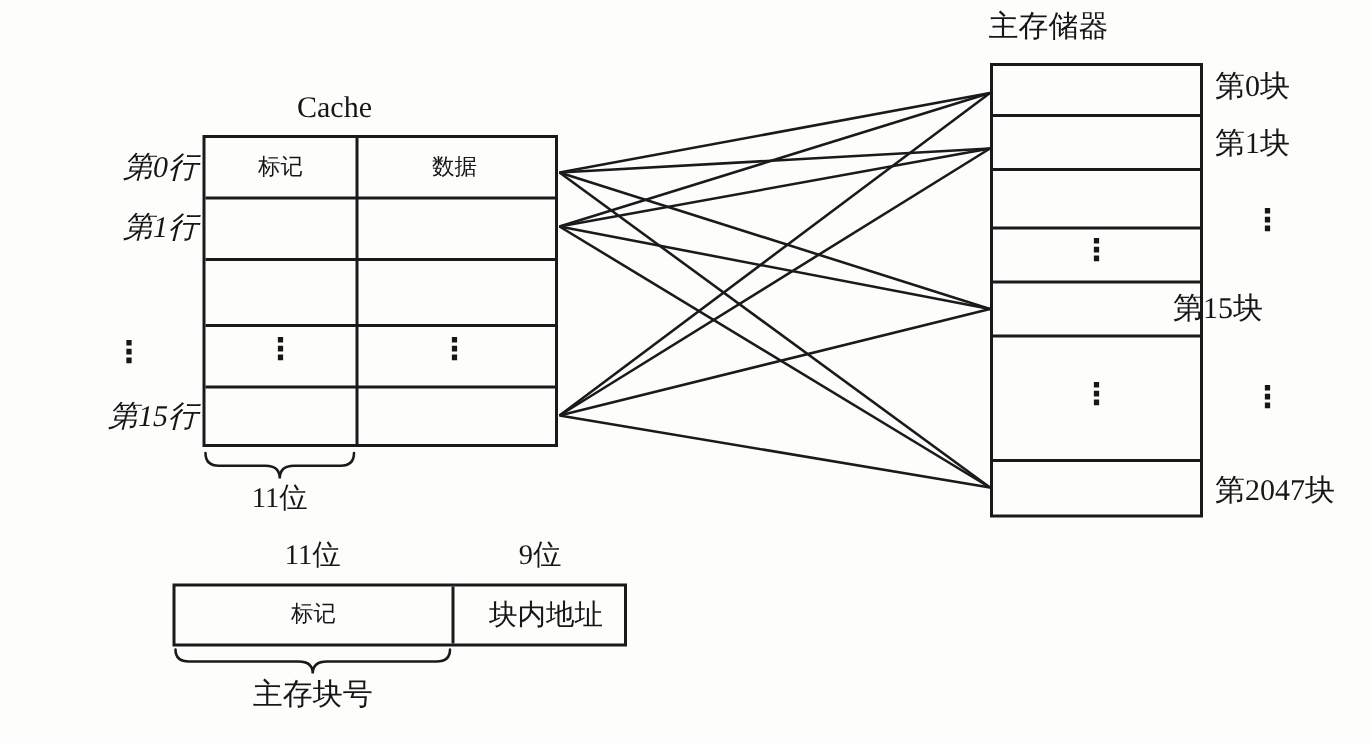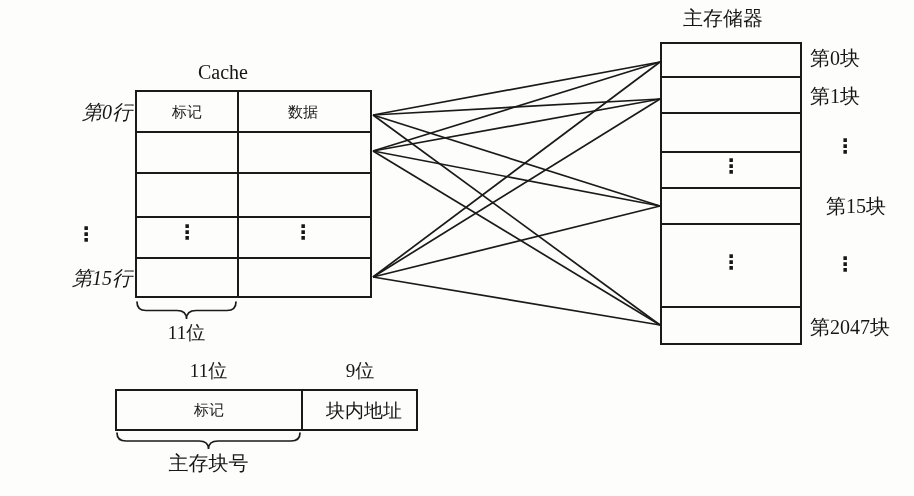--- a/index.html
+++ b/index.html
@@ -53,54 +53,55 @@
     <line x1="373" y1="277" x2="660" y2="325"></line>
 
     <path d="M137,302 Q137,310.5 146,310.5 L177,310.5 Q186.5,310.5 186.5,319 Q186.5,310.5 196,310.5 L227,310.5 Q236,310.5 236,302"></path>
 
     <path d="M117,433 Q117,441 126,441 L199,441 Q208.5,441 208.5,449 Q208.5,441 218,441 L291,441 Q300,441 300,433"></path>
   </svg>
 
   <div class="lbl ctr" style="left:164px;top:61px;width:118px;">Cache</div>
 
   <div class="lbl rgt" style="left:40px;top:101px;width:92px;">第0行</div>
+  <div class="lbl rgt" style="left:40px;top:141px;width:92px;">第1行</div>
   <div class="dots" style="left:40px;top:223px;width:92px;">⋮</div>
   <div class="lbl rgt" style="left:40px;top:267px;width:92px;">第15行</div>
 
   <div class="box" style="left:135px;top:90px;width:237px;height:208px;">
     <div class="hline" style="top:39px;"></div>
     <div class="hline" style="top:80px;"></div>
     <div class="hline" style="top:124px;"></div>
     <div class="hline" style="top:165px;"></div>
     <div class="vline" style="left:100px;"></div>
     <div class="cellTxt" style="left:0;width:100px;top:8px;">标记</div>
     <div class="cellTxt" style="left:100px;width:132px;top:8px;">数据</div>
     <div class="dots" style="left:0;width:100px;top:129px;">⋮</div>
     <div class="dots" style="left:100px;width:132px;top:129px;">⋮</div>
   </div>
 
   <div class="lbl ctr small" style="left:135px;top:322px;width:103px;">11位</div>
 
-  <div class="lbl ctr" style="left:652px;top:7px;width:142px;text-align:center;">主存储器</div>
+  <div class="lbl ctr" style="left:628px;top:7px;width:142px;text-align:center;">主存储器</div>
 
   <div class="box" style="left:660px;top:42px;width:142px;height:303px;">
     <div class="hline" style="top:32px;"></div>
     <div class="hline" style="top:68px;"></div>
     <div class="hline" style="top:107px;"></div>
     <div class="hline" style="top:143px;"></div>
     <div class="hline" style="top:179px;"></div>
     <div class="hline" style="top:262px;"></div>
     <div class="dots" style="left:0;right:0;top:111px;">⋮</div>
     <div class="dots" style="left:0;right:0;top:207px;">⋮</div>
   </div>
 
   <div class="lbl" style="left:810px;top:47px;">第0块</div>
   <div class="lbl" style="left:810px;top:85px;text-align:right;">第1块</div>
   <div class="dots" style="left:810px;top:135px;width:70px;">⋮</div>
-  <div class="lbl" style="left:782px;top:195px;margin-left:44px;">第15块</div>
+  <div class="lbl" style="left:782px;top:195px;">第15块</div>
   <div class="dots" style="left:810px;top:253px;width:70px;">⋮</div>
   <div class="lbl" style="left:810px;top:316px;">第2047块</div>
 
   <div class="lbl ctr small" style="left:115px;top:360px;width:187px;">11位</div>
   <div class="lbl ctr small" style="left:302px;top:360px;width:116px;">9位</div>
 
 
   <div class="box" style="left:115px;top:389px;width:303px;height:42px;">
     <div class="vline" style="left:184px;"></div>
     <div class="cellTxt" style="left:0;width:184px;top:7px;">标记</div>

